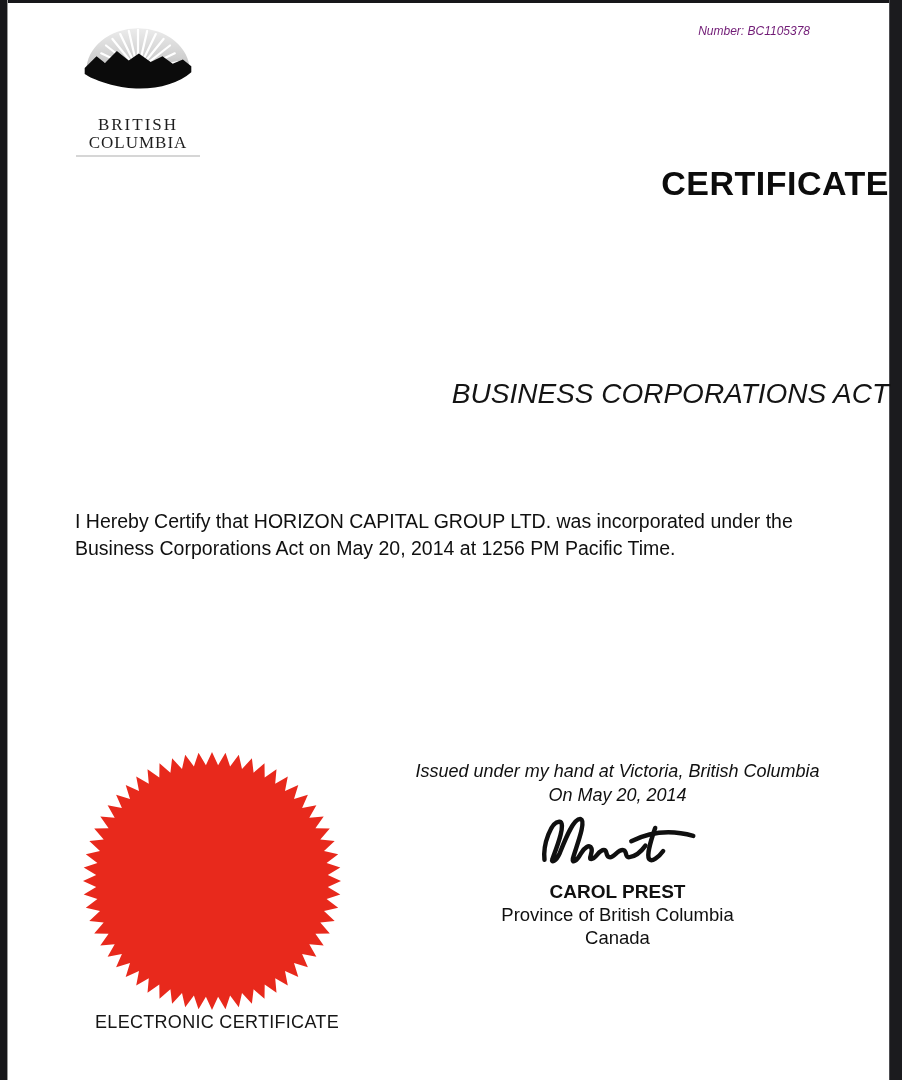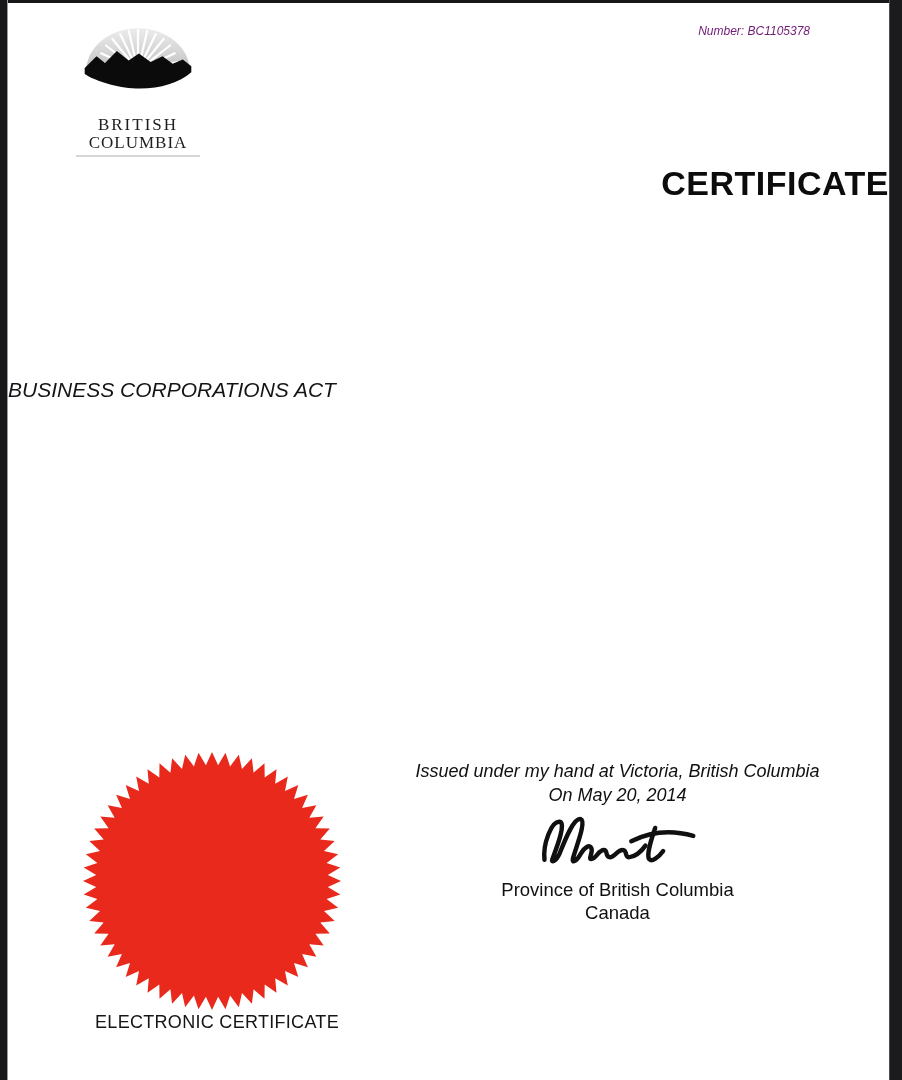--- a/index.html
+++ b/index.html
@@ -29,22 +29,22 @@
 
   
   .number { position: absolute; top: 24px; right: 92px; font-size: 12px; color: #701a75; font-style: italic; }
 
   
   .title { position: absolute; left: 8px; right: 13px; top: 166px; text-align: right;
            font-weight: bold; font-size: 34px; letter-spacing: 0.5px; color: #0c0c0c; }
   .title .t-line { line-height: 34px; margin-bottom: 23px; }
 
   
-  .act { position: absolute; left: 8px; right: 13px; top: 378px; text-align: left;
-         font-style: italic; font-size: 21px; color: #141414; }
+  .act { position: absolute; left: 8px; right: 13px; top: 378px; text-align: right;
+         font-style: italic; font-size: 28px; color: #141414; }
 
   
   .body-text { position: absolute; left: 75px; top: 508px; width: 748px;
                font-size: 19.5px; line-height: 27px; color: #101010; }
 
   
   .seal { position: absolute; left: 83px; top: 752px; width: 258px; height: 258px; }
   .seal-caption { position: absolute; left: 67px; top: 1012px; width: 300px; text-align: center;
                   font-size: 18px; letter-spacing: 0.3px; color: #151515; }
 
@@ -111,20 +111,21 @@
     <span>Number:</span>
     <span>BC1105378</span>
   </div>
 
   <div class="title">
     <div class="t-line">CERTIFICATE</div>
   </div>
 
   <div class="act">BUSINESS CORPORATIONS ACT</div>
 
+  <p class="body-text">I Hereby Certify that HORIZON CAPITAL GROUP LTD. was incorporated under the Business Corporations Act on May 20, 2014 at 1256 PM Pacific Time.</p>
 
   <div class="seal">
     <svg width="258" height="258" viewBox="0 0 258 258" aria-hidden="true">
       <polygon points="129.0,0.0 135.1,13.2 142.5,0.7 147.1,14.4 155.8,2.8 159.0,17.0 168.9,6.3 170.6,20.7 181.5,11.2 181.7,25.6 193.5,17.3 192.2,31.7 204.8,24.6 202.0,38.9 215.3,33.1 211.0,47.0 224.9,42.7 219.1,56.0 233.4,53.2 226.3,65.8 240.7,64.5 232.4,76.3 246.8,76.5 237.3,87.4 251.7,89.1 241.0,99.0 255.2,102.2 243.6,110.9 257.3,115.5 244.8,122.9 258.0,129.0 244.8,135.1 257.3,142.5 243.6,147.1 255.2,155.8 241.0,159.0 251.7,168.9 237.3,170.6 246.8,181.5 232.4,181.7 240.7,193.5 226.3,192.2 233.4,204.8 219.1,202.0 224.9,215.3 211.0,211.0 215.3,224.9 202.0,219.1 204.8,233.4 192.2,226.3 193.5,240.7 181.7,232.4 181.5,246.8 170.6,237.3 168.9,251.7 159.0,241.0 155.8,255.2 147.1,243.6 142.5,257.3 135.1,244.8 129.0,258.0 122.9,244.8 115.5,257.3 110.9,243.6 102.2,255.2 99.0,241.0 89.1,251.7 87.4,237.3 76.5,246.8 76.3,232.4 64.5,240.7 65.8,226.3 53.2,233.4 56.0,219.1 42.7,224.9 47.0,211.0 33.1,215.3 38.9,202.0 24.6,204.8 31.7,192.2 17.3,193.5 25.6,181.7 11.2,181.5 20.7,170.6 6.3,168.9 17.0,159.0 2.8,155.8 14.4,147.1 0.7,142.5 13.2,135.1 0.0,129.0 13.2,122.9 0.7,115.5 14.4,110.9 2.8,102.2 17.0,99.0 6.3,89.1 20.7,87.4 11.2,76.5 25.6,76.3 17.3,64.5 31.7,65.8 24.6,53.2 38.9,56.0 33.1,42.7 47.0,47.0 42.7,33.1 56.0,38.9 53.2,24.6 65.8,31.7 64.5,17.3 76.3,25.6 76.5,11.2 87.4,20.7 89.1,6.3 99.0,17.0 102.2,2.8 110.9,14.4 115.5,0.7 122.9,13.2" fill="#e8291c"></polygon>
     </svg>
   </div>
   <div class="seal-caption">ELECTRONIC CERTIFICATE</div>
 
   <div class="issue">
     <div class="issue-line">Issued under my hand at Victoria, British Columbia</div>
@@ -135,17 +136,18 @@
           <path d="M12 54 C10 36 20 10 29 11 C37 12 25 42 21 53 C19 58 25 56 29 47
                    C35 32 45 6 53 8 C60 10 46 44 44 53 C43 58 48 56 53 47
                    C57 40 63 36 65 41 C67 46 61 53 65 53 C70 53 73 43 79 43
                    C84 43 80 51 86 51 C91 51 95 42 101 43 C106 44 102 52 108 51
                    C115 50 121 45 126 38"></path>
           <path d="M137 18 C133 30 127 47 130 53 C133 57 141 51 146 44"></path>
           <path d="M110 33 C128 24 152 19 180 27"></path>
         </g>
       </svg>
     </span>
+    <div class="signer-name">CAROL PREST</div>
     <div class="signer-line">Province of British Columbia</div>
     <div class="signer-line">Canada</div>
   </div>
 
 </div>
 
 </body></html>

